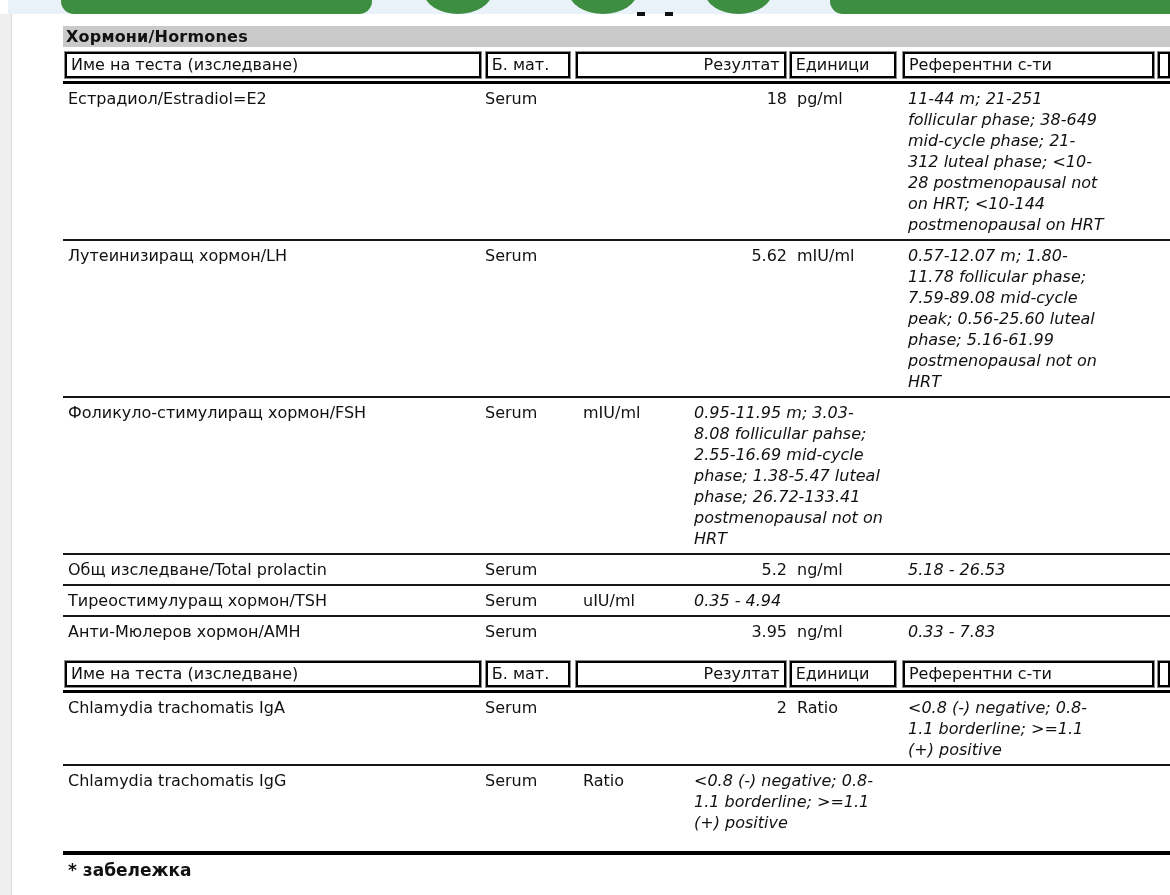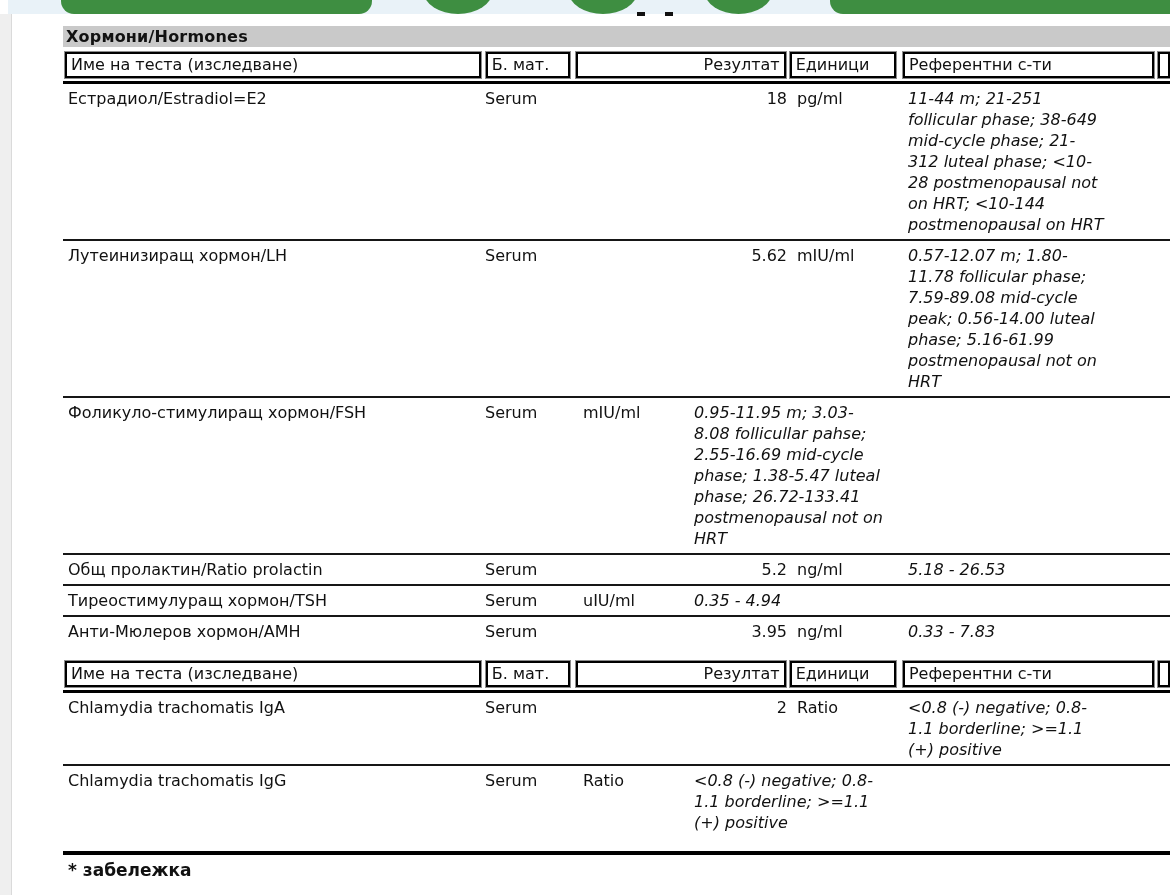--- a/index.html
+++ b/index.html
@@ -100,41 +100,41 @@
   </div>
 
   <div class="data-row">
     <div class="cell c1">Лутеинизиращ хормон/LH</div>
     <div class="cell c2">Serum</div>
     <div class="cell c3">5.62</div>
     <div class="cell c4">mIU/ml</div>
     <div class="cell c5">0.57-12.07 m; 1.80-
 11.78 follicular phase;
 7.59-89.08 mid-cycle
-peak; 0.56-14.00 luteal
+peak; 0.56-25.60 luteal
 phase; 5.16-61.99
 postmenopausal not on
 HRT</div>
   </div>
 
   <div class="data-row">
     <div class="cell c1">Фоликуло-стимулиращ хормон/FSH</div>
     <div class="cell c2">Serum</div>
     <div class="cell c4">mIU/ml</div>
     <div class="cell c5">0.95-11.95 m; 3.03-
 8.08 follicullar pahse;
 2.55-16.69 mid-cycle
 phase; 1.38-5.47 luteal
 phase; 26.72-133.41
 postmenopausal not on
 HRT</div>
   </div>
 
   <div class="data-row">
-    <div class="cell c1">Общ пролактин/Ratio prolactin</div>
+    <div class="cell c1">Общ изследване/Total prolactin</div>
     <div class="cell c2">Serum</div>
     <div class="cell c3">5.2</div>
     <div class="cell c4">ng/ml</div>
     <div class="cell c5">5.18 - 26.53</div>
   </div>
 
   <div class="data-row">
     <div class="cell c1">Тиреостимулуращ хормон/TSH</div>
     <div class="cell c2">Serum</div>
     <div class="cell c4">uIU/ml</div>

